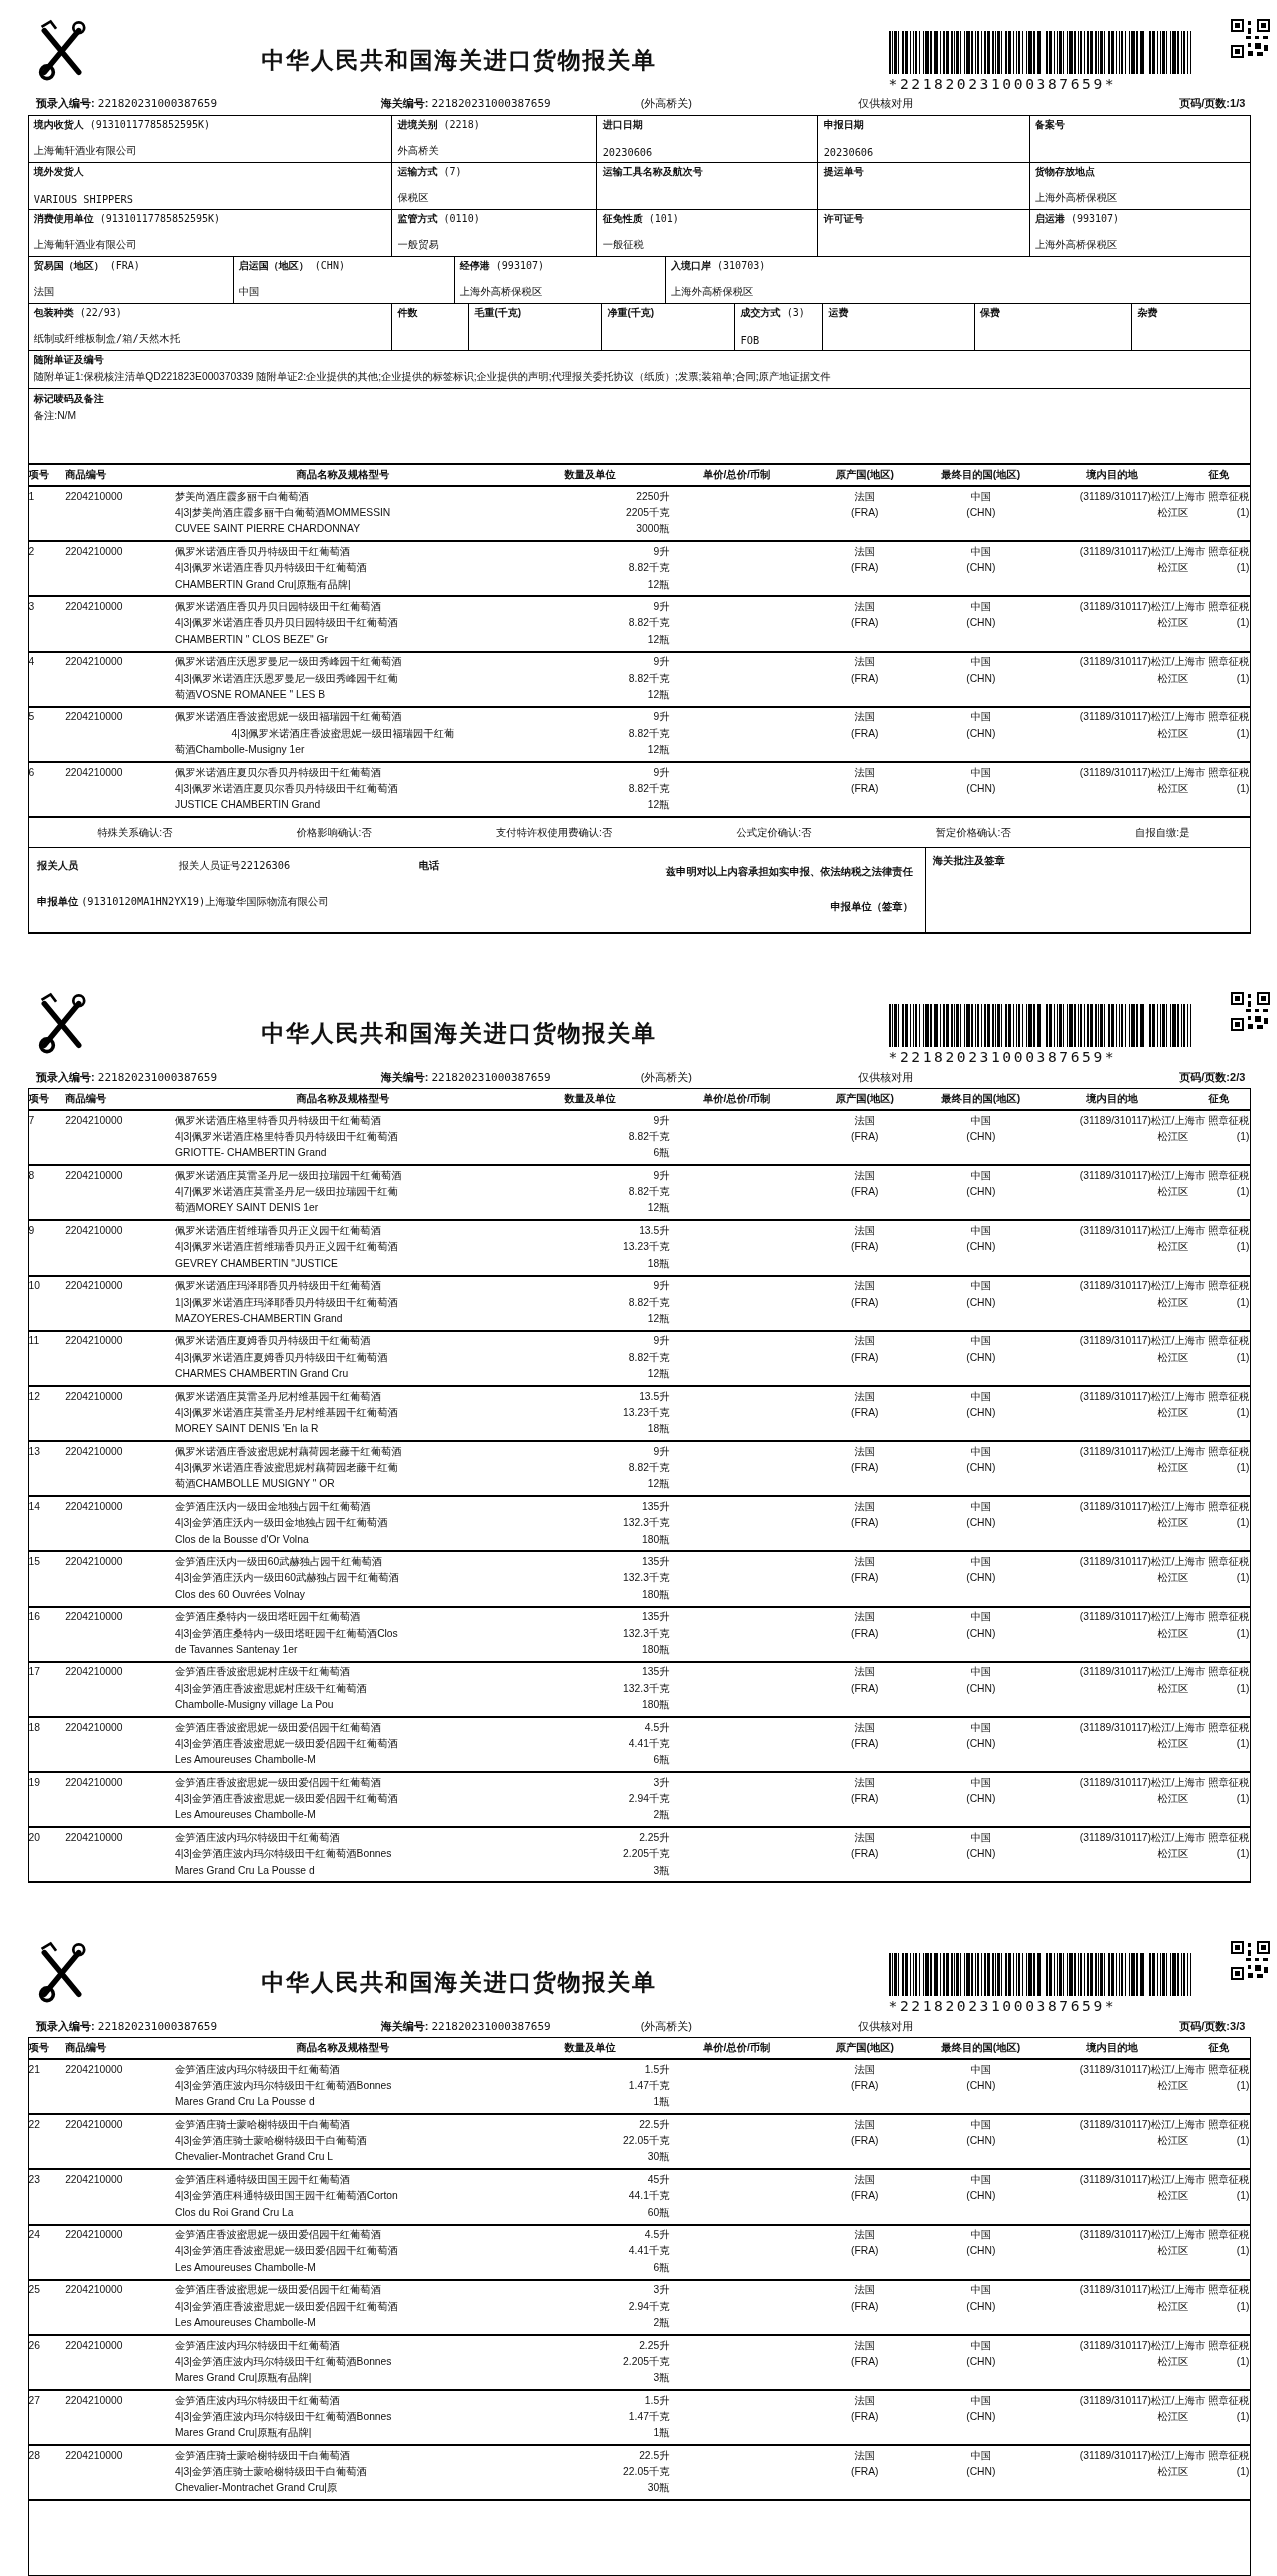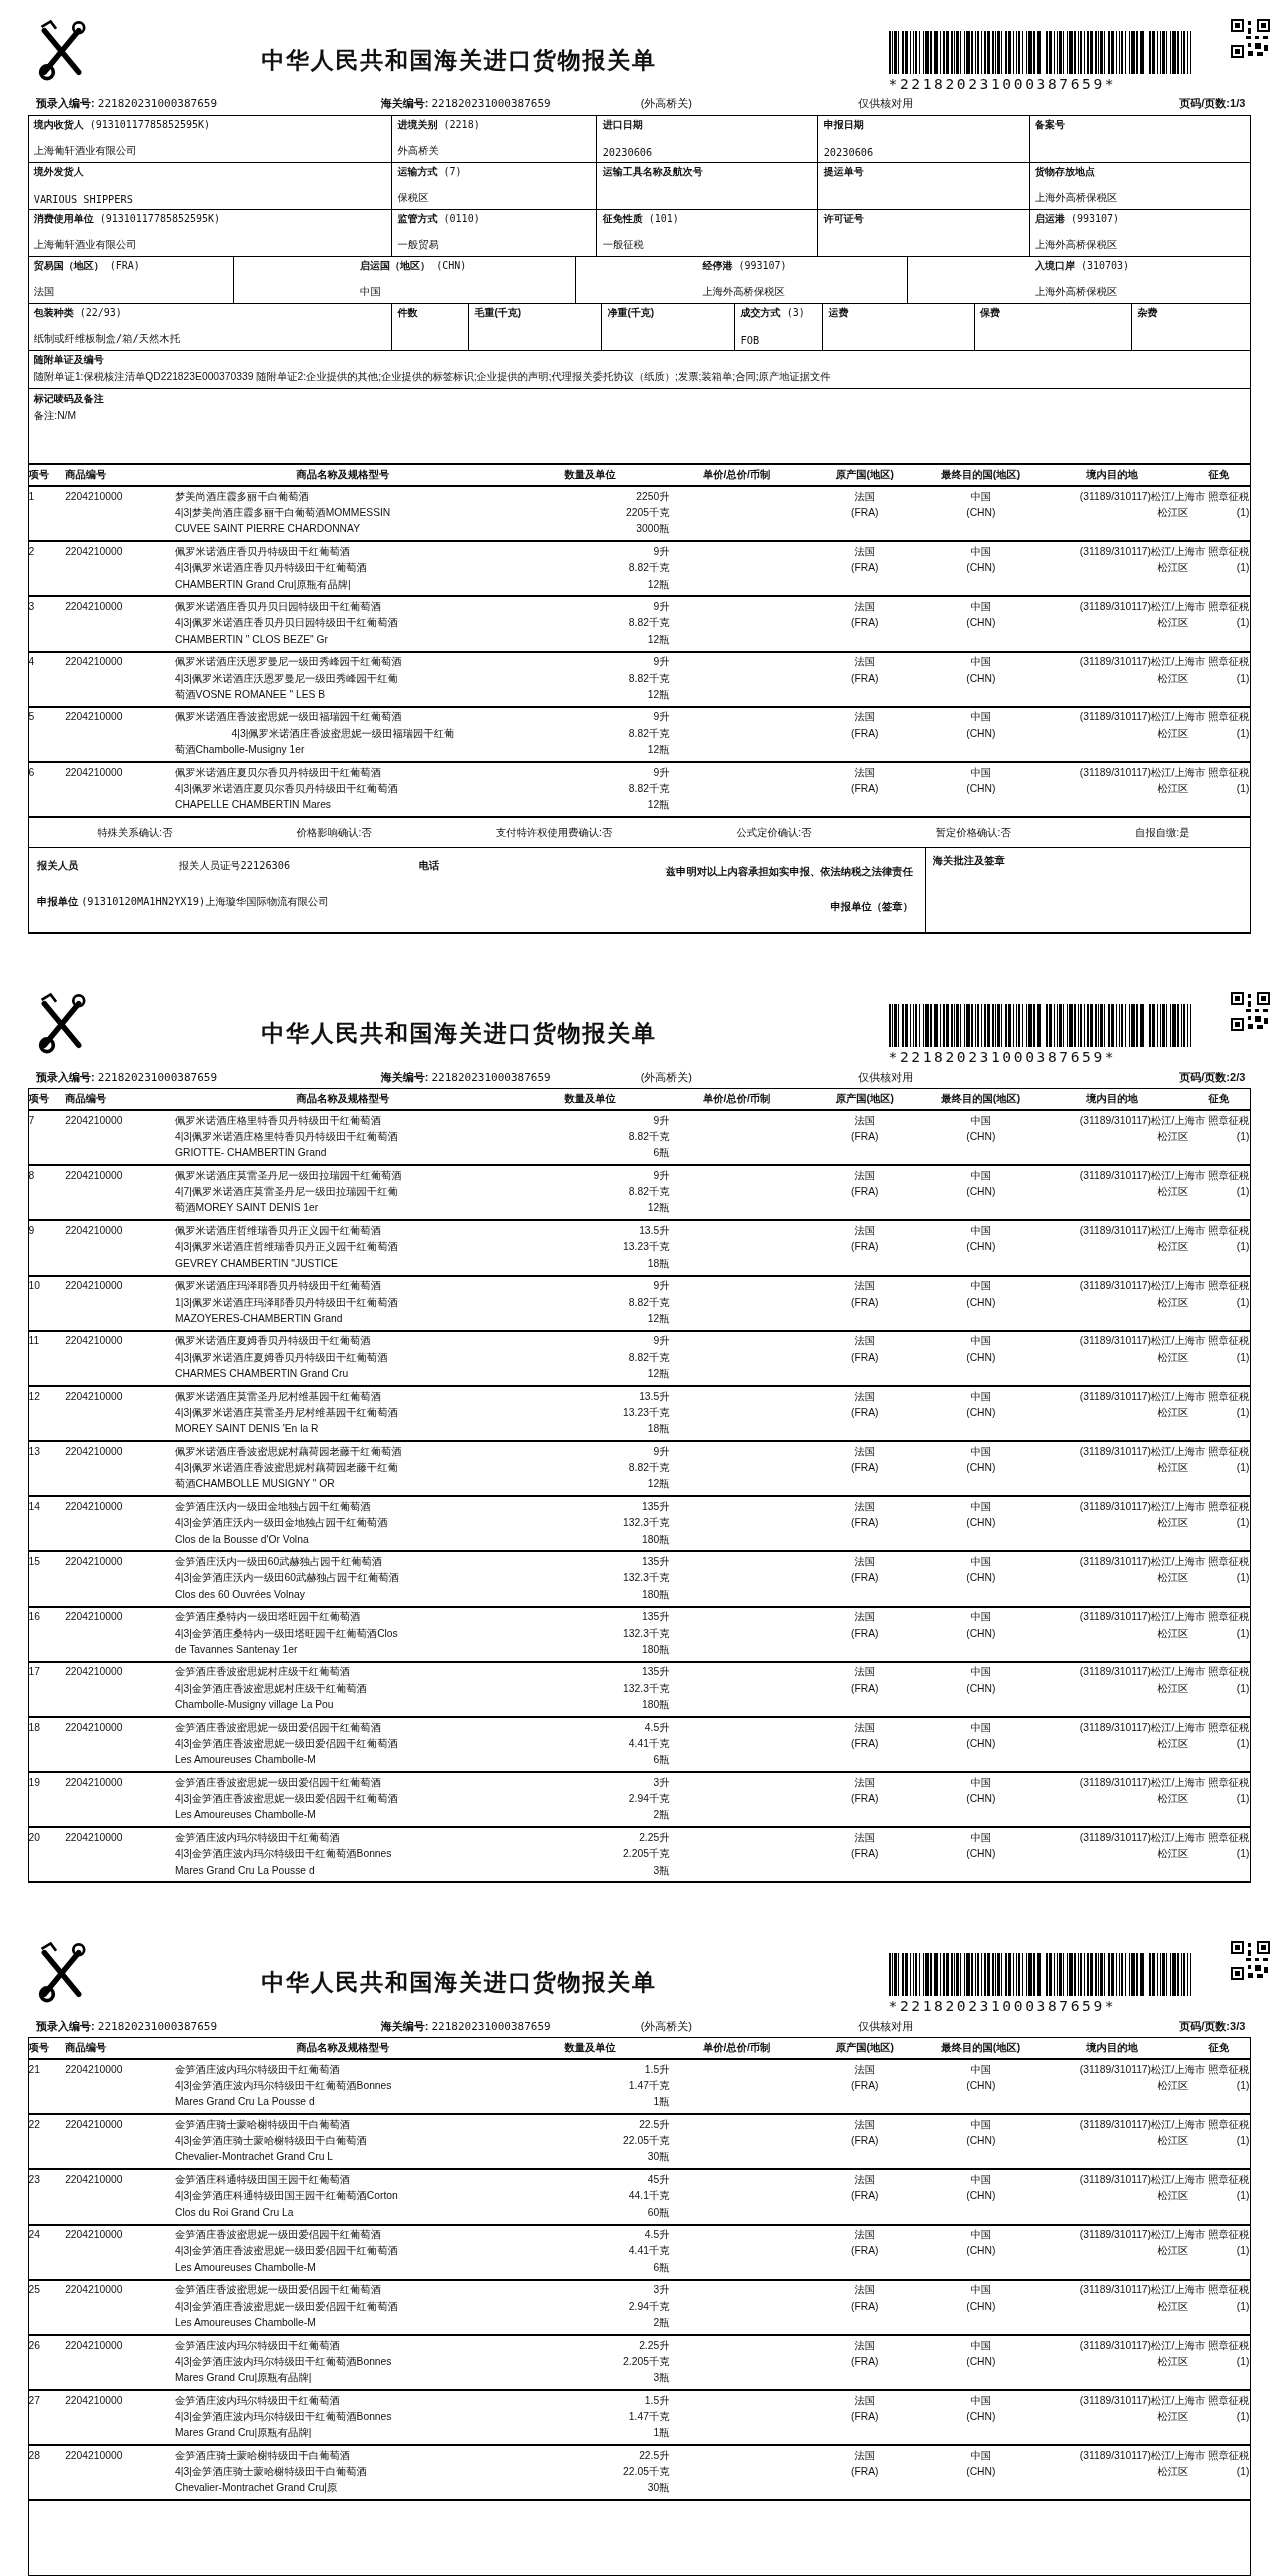--- a/index.html
+++ b/index.html
@@ -37,21 +37,21 @@
   .f-pre   { width: 28.5%; }
   .f-cust  { width: 21.5%; }
   .f-office{ width: 18%; }
   .f-check { width: 24%; }
   .f-page  { flex: 1; text-align: right; font-weight: bold; }
 
   
   .sheet { border: 1.7px solid #000; border-bottom-width: 2.6px; }
 
   
-  .form-row { display: flex; border-bottom: 1.7px solid #000; justify-content: space-between; }
+  .form-row { display: flex; border-bottom: 1.7px solid #000; }
   .form-row:last-child { border-bottom: 1.7px solid #000; }
   .form-cell { border-right: 0.9px solid #000; padding: 2.6px 5.2px 3.4px 5.2px; min-height: 46px;
                display: flex; flex-direction: column; justify-content: space-between; overflow: hidden; }
   .form-cell:last-child { border-right: none; }
   .fc-label { font-size: 10px; font-weight: bold; white-space: nowrap; }
   .fc-code { font-weight: normal; font-family: "DejaVu Sans Mono", monospace; }
   .fc-value { font-size: 10.3px; white-space: nowrap; font-family: "DejaVu Sans Mono", monospace; }
 
   .docs-box { border-bottom: 1.7px solid #000; padding: 2.6px 5.2px 4.3px 5.2px; }
   .docs-label, .marks-label { font-size: 10px; font-weight: bold; }
@@ -441,21 +441,21 @@
             <div class="seg r" style="width: 13%;">8.82千克</div>
             <div class="seg c" style="width: 11%;"></div>
             <div class="seg c" style="width: 10%;">(FRA)</div>
             <div class="seg c" style="width: 9%;">(CHN)</div>
             <div class="seg r" style="width: 12.5%;">松江区</div>
             <div class="seg r" style="width: 5%;">(1)</div>
           </div>
           <div class="iline">
             <div class="seg " style="width: 3%;"></div>
             <div class="seg " style="width: 9%;"></div>
-            <div class="seg " style="width: 27.5%;">CHAPELLE CHAMBERTIN Mares</div>
+            <div class="seg " style="width: 27.5%;">JUSTICE CHAMBERTIN Grand</div>
             <div class="seg r" style="width: 13%;">12瓶</div>
           </div>
         </div>
       </div>
     <div class="confirm-row" id="confirm-row">
         <div class="confirm-item">特殊关系确认:否</div>
         <div class="confirm-item">价格影响确认:否</div>
         <div class="confirm-item">支付特许权使用费确认:否</div>
         <div class="confirm-item">公式定价确认:否</div>
         <div class="confirm-item">暂定价格确认:否</div>

